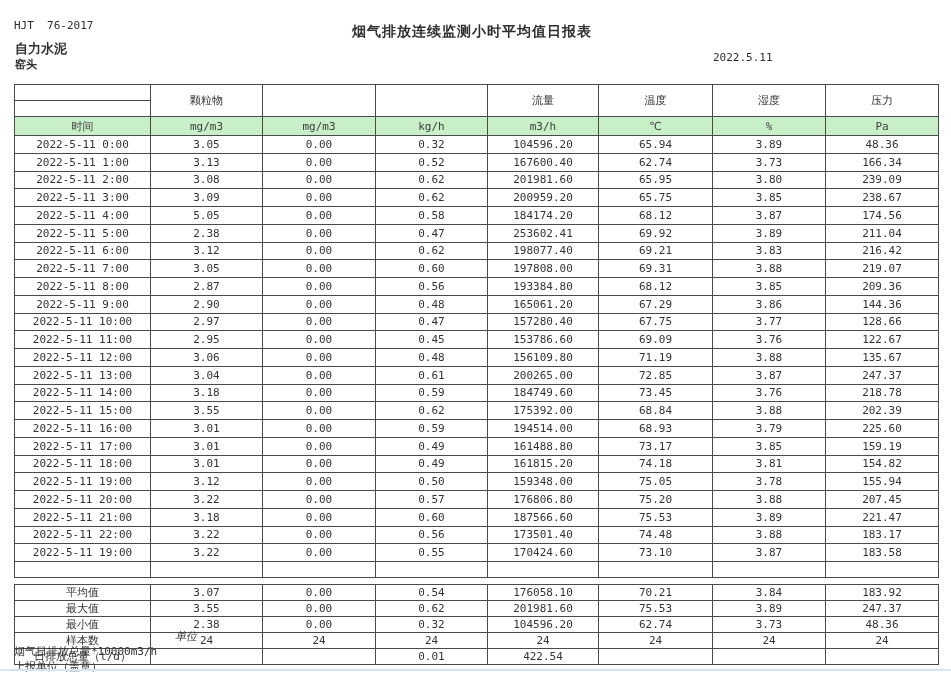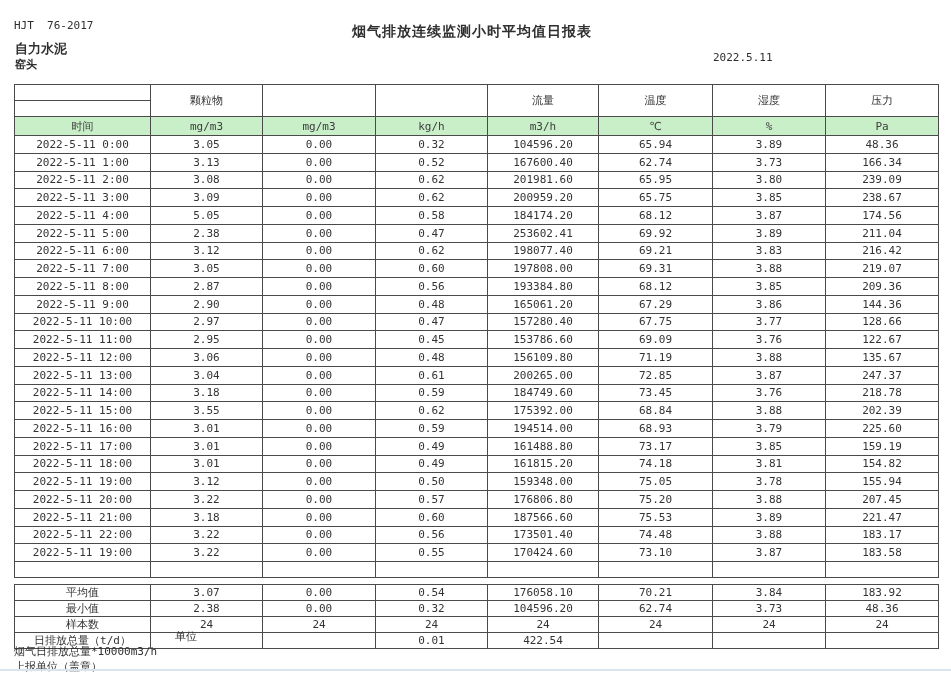--- a/index.html
+++ b/index.html
@@ -34,21 +34,21 @@
     color:#333;
   }
   tr.group-row td{height:15px;}
   tr.split-row td{height:15px;}
   tr.unit-row td{background:#c9efc9;height:18px;color:#3c3c3c;margin-top:33px;}
   tr.trailing-empty-row td{height:15px;}
   tr.summary-row td{height:15px;margin-left:40px;}
   .block-gap{height:6px;}
   .footer-note{position:absolute;left:14px;top:644px;font-size:11px;}
   .footer-report-unit{position:absolute;left:14px;top:659px;font-size:11px;}
-  .footer-unit-label{position:absolute;left:175px;top:629px;font-size:11px;}
+  .footer-unit-label{position:absolute;left:175px;top:629px;font-size:11px;font-style:italic;}
   .bottom-strip{
     position:absolute;left:0;top:669px;width:951px;height:2px;
     background:#d9e4f0;
   }
 </style>
 </head>
 <body>
 
 <div class="page">
 
@@ -365,20 +365,30 @@
             <td>平均值</td>
             <td>3.07</td>
             <td>0.00</td>
             <td>0.54</td>
             <td>176058.10</td>
             <td>70.21</td>
             <td>3.84</td>
             <td>183.92</td>
           </tr>
           <tr class="summary-row">
+            <td>最大值</td>
+            <td>3.55</td>
+            <td>0.00</td>
+            <td>0.62</td>
+            <td>201981.60</td>
+            <td>75.53</td>
+            <td>3.89</td>
+            <td>247.37</td>
+          </tr>
+          <tr class="summary-row">
             <td>最小值</td>
             <td>2.38</td>
             <td>0.00</td>
             <td>0.32</td>
             <td>104596.20</td>
             <td>62.74</td>
             <td>3.73</td>
             <td>48.36</td>
           </tr>
           <tr class="summary-row">

